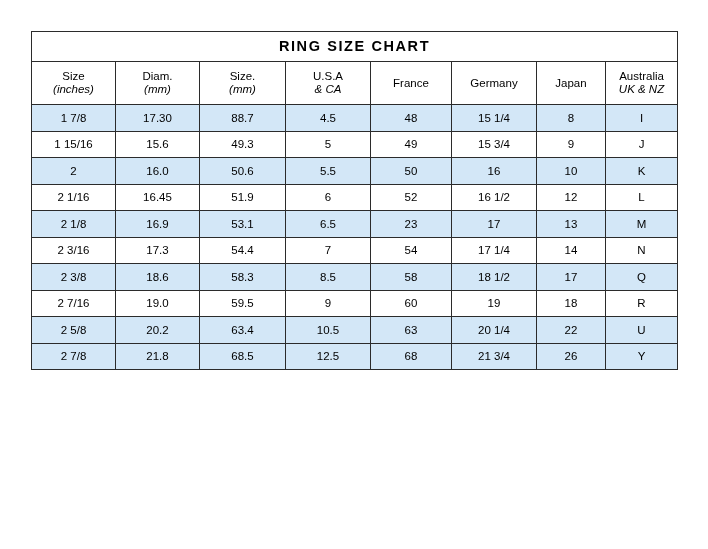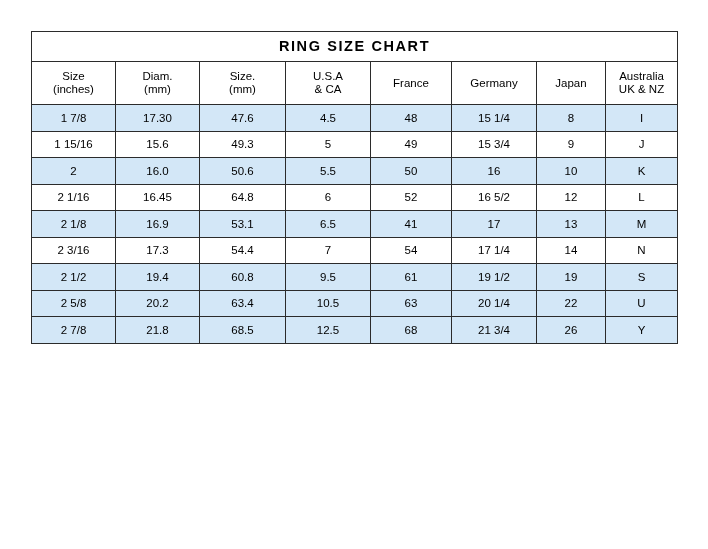--- a/index.html
+++ b/index.html
@@ -60,20 +60,21 @@
     padding: 1px 1px;
   }
   tr.shade td {
     background: #d3e7f7;
   }
   tr.plain td {
     background: #ffffff;
   }
   .hdr-line2 {
     display: block;
+    font-style: italic;
   }
   
   col.c0 { width: 84px; }
   col.c1 { width: 84px; }
   col.c2 { width: 86px; }
   col.c3 { width: 85px; }
   col.c4 { width: 81px; }
   col.c5 { width: 85px; }
   col.c6 { width: 69px; }
   col.c7 { width: 72px; }
@@ -127,21 +128,21 @@
           <td>
             <span>Australia</span>
             <span class="hdr-line2">UK &amp; NZ</span>
           </td>
         </tr>
       </tbody>
       <tbody id="rows-body">
           <tr class="data-row shade">
             <td>1 7/8</td>
             <td>17.30</td>
-            <td>47.6</td>
+            <td>88.7</td>
             <td>4.5</td>
             <td>48</td>
             <td>15 1/4</td>
             <td>8</td>
             <td>I</td>
           </tr>
           <tr class="data-row plain">
             <td>1 15/16</td>
             <td>15.6</td>
             <td>49.3</td>
@@ -157,56 +158,66 @@
             <td>50.6</td>
             <td>5.5</td>
             <td>50</td>
             <td>16</td>
             <td>10</td>
             <td>K</td>
           </tr>
           <tr class="data-row plain">
             <td>2 1/16</td>
             <td>16.45</td>
-            <td>64.8</td>
+            <td>51.9</td>
             <td>6</td>
             <td>52</td>
-            <td>16 5/2</td>
+            <td>16 1/2</td>
             <td>12</td>
             <td>L</td>
           </tr>
           <tr class="data-row shade">
             <td>2 1/8</td>
             <td>16.9</td>
             <td>53.1</td>
             <td>6.5</td>
-            <td>41</td>
+            <td>23</td>
             <td>17</td>
             <td>13</td>
             <td>M</td>
           </tr>
           <tr class="data-row plain">
             <td>2 3/16</td>
             <td>17.3</td>
             <td>54.4</td>
             <td>7</td>
             <td>54</td>
             <td>17 1/4</td>
             <td>14</td>
             <td>N</td>
           </tr>
           <tr class="data-row shade">
-            <td>2 1/2</td>
-            <td>19.4</td>
-            <td>60.8</td>
-            <td>9.5</td>
-            <td>61</td>
-            <td>19 1/2</td>
+            <td>2 3/8</td>
+            <td>18.6</td>
+            <td>58.3</td>
+            <td>8.5</td>
+            <td>58</td>
+            <td>18 1/2</td>
+            <td>17</td>
+            <td>Q</td>
+          </tr>
+          <tr class="data-row plain">
+            <td>2 7/16</td>
+            <td>19.0</td>
+            <td>59.5</td>
+            <td>9</td>
+            <td>60</td>
             <td>19</td>
-            <td>S</td>
+            <td>18</td>
+            <td>R</td>
           </tr>
           <tr class="data-row shade">
             <td>2 5/8</td>
             <td>20.2</td>
             <td>63.4</td>
             <td>10.5</td>
             <td>63</td>
             <td>20 1/4</td>
             <td>22</td>
             <td>U</td>

